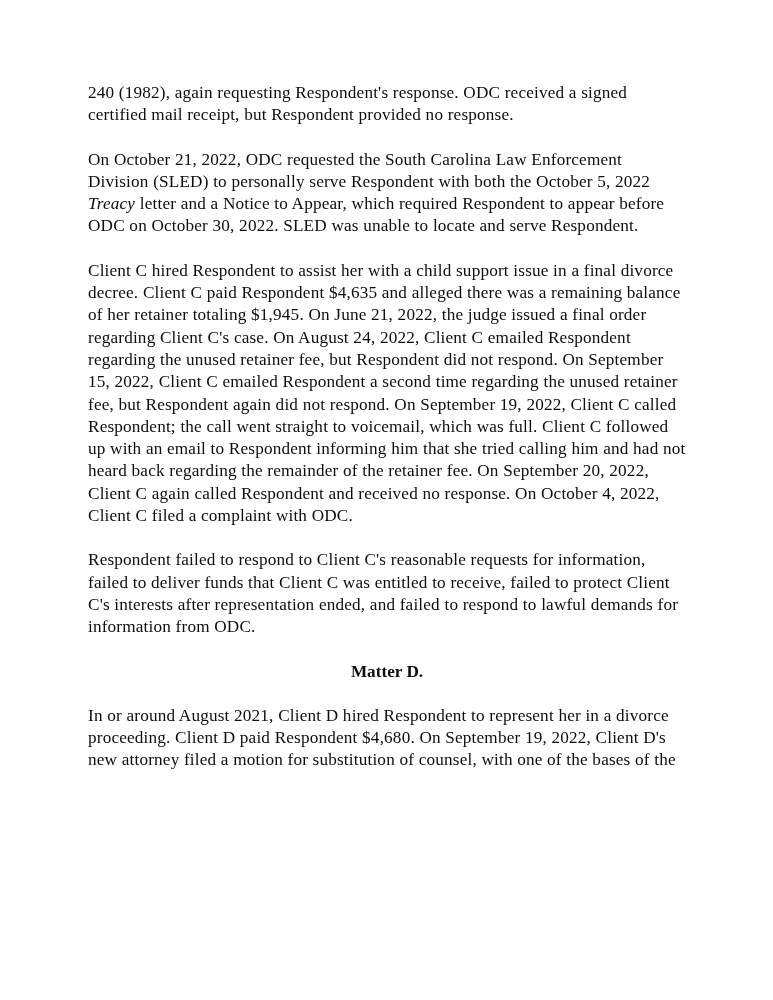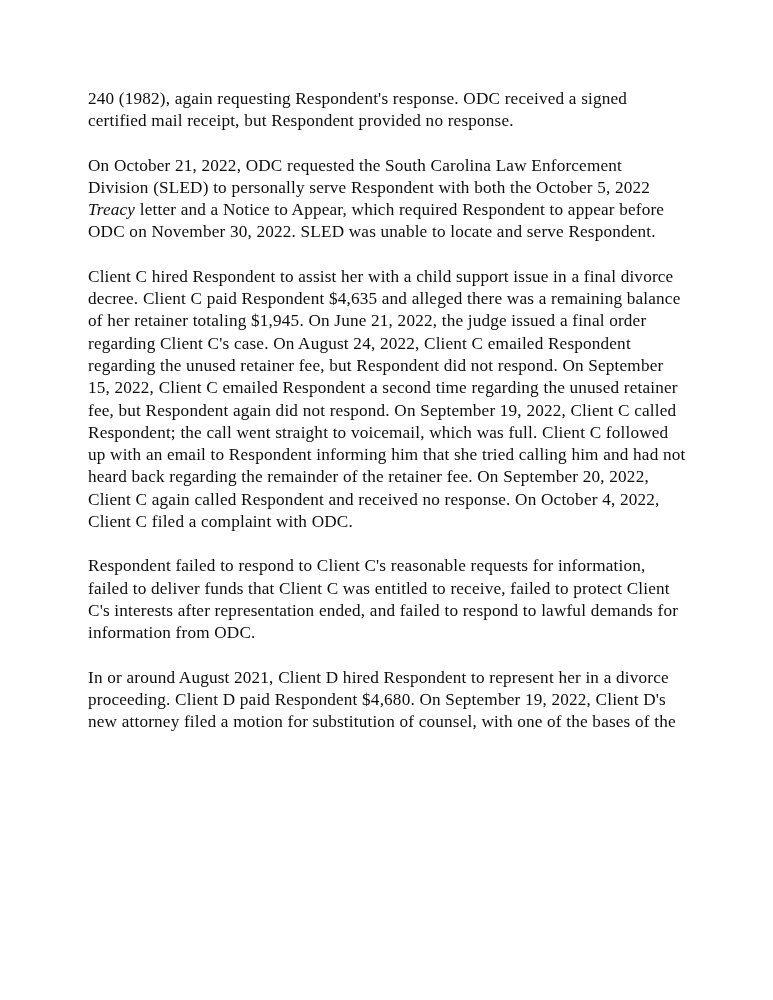--- a/index.html
+++ b/index.html
@@ -11,21 +11,21 @@
     position: relative;
     width: 773px;
     height: 1000px;
     background: #ffffff;
     overflow: hidden;
     box-sizing: border-box;
   }
   .content {
     position: absolute;
     left: 88px;
-    top: 88px;
+    top: 82px;
     width: 598px;
   }
   .para {
     font-family: "Liberation Serif", "DejaVu Serif", serif;
     font-size: 17.2px;
     line-height: 22.3px;
     color: #0d0d0d;
     text-align: left;
     margin: 0 0 22px 0;
     letter-spacing: 0.01em;
@@ -51,26 +51,27 @@
   }
 </style>
 </head>
 <body>
 
 <div class="page">
   <div class="content">
 
     <p class="para">240 (1982), again requesting Respondent's response.  ODC received a signed certified mail receipt, but Respondent provided no response.</p>
 
-    <p class="para"><span>On October 21, 2022, ODC requested the South Carolina Law Enforcement Division (SLED) to personally serve Respondent with both the October 5, 2022 </span><span class="it">Treacy</span><span> letter and a Notice to Appear, which required Respondent to appear before ODC on November 30, 2022.  SLED was unable to locate and serve Respondent.</span></p>
+    <p class="para"><span>On October 21, 2022, ODC requested the South Carolina Law Enforcement Division (SLED) to personally serve Respondent with both the October 5, 2022 </span><span class="it">Treacy</span><span> letter and a Notice to Appear, which required Respondent to appear before ODC on October 30, 2022.  SLED was unable to locate and serve Respondent.</span></p>
 
 
 
     <p class="para">Client C hired Respondent to assist her with a child support issue in a final divorce decree.  Client C paid Respondent $4,635 and alleged there was a remaining balance of her retainer totaling $1,945.  On June 21, 2022, the judge issued a final order regarding Client C's case.  On August 24, 2022, Client C emailed Respondent regarding the unused retainer fee, but Respondent did not respond.  On September 15, 2022, Client C emailed Respondent a second time regarding the unused retainer fee, but Respondent again did not respond.  On September 19, 2022, Client C called Respondent; the call went straight to voicemail, which was full.  Client C followed up with an email to Respondent informing him that she tried calling him and had not heard back regarding the remainder of the retainer fee.  On September 20, 2022, Client C again called Respondent and received no response.  On October 4, 2022, Client C filed a complaint with ODC.</p>
 
 
     <p class="para">Respondent failed to respond to Client C's reasonable requests for information, failed to deliver funds that Client C was entitled to receive, failed to protect Client C's interests after representation ended, and failed to respond to lawful demands for information from ODC.</p>
 
+    <h2 class="heading heading-spaced-top">Matter D.</h2>
 
     <p class="para">In or around August 2021, Client D hired Respondent to represent her in a divorce proceeding.  Client D paid Respondent $4,680.  On September 19, 2022, Client D's new attorney filed a motion for substitution of counsel, with one of the bases of the</p>
 
   </div>
 </div>
 
 </body></html>

